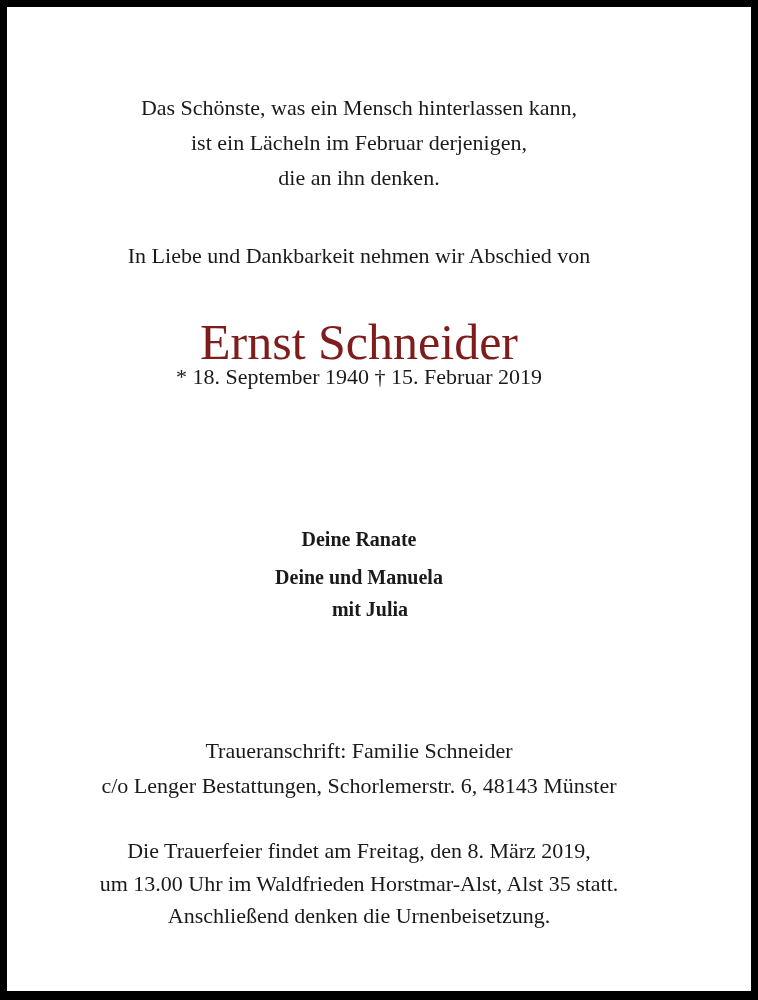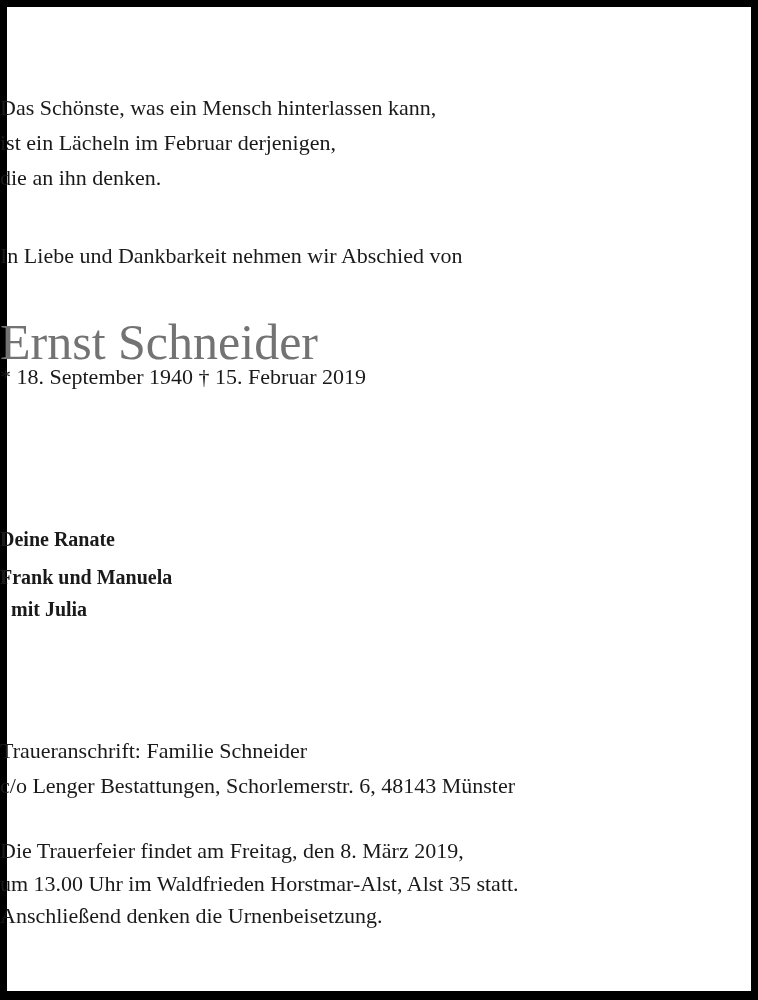--- a/index.html
+++ b/index.html
@@ -9,46 +9,46 @@
       width: 758px; height: 1000px;
       box-sizing: border-box;
       border-top: 7px solid #000;
       border-left: 7px solid #000;
       border-right: 7px solid #000;
       border-bottom: 9px solid #000;
       background: #fff;
     }
     .line {
       position: absolute; left: 0; width: 718px;
-      text-align: left;
+      text-align: center;
       font-family: "Liberation Serif", "DejaVu Serif", serif;
       color: #1a1a1a;
       white-space: nowrap;
     }
     .reg { font-size: 22px; }
-    .name { font-size: 50px; color: #737373; }
+    .name { font-size: 50px; color: #7f1d1d; }
     .dates { font-size: 22px; }
     .bold { font-size: 20px; font-weight: bold; }
   </style>
 </head>
 <body>
 
 <div class="frame"></div>
 
 <div class="line reg" style="top:95px;">Das Schönste, was ein Mensch hinterlassen kann,</div>
 <div class="line reg" style="top:130px;">ist ein Lächeln im Februar derjenigen,</div>
 <div class="line reg" style="top:165px;">die an ihn denken.</div>
 
 <div class="line reg" style="top:243px;">In Liebe und Dankbarkeit nehmen wir Abschied von</div>
 
 <div class="line name" style="top:313px;">Ernst Schneider</div>
 <div class="line dates" style="top:364px;">* 18. September 1940  † 15. Februar 2019</div>
 
 <div class="line bold" style="top:528px;">Deine Ranate</div>
-<div class="line bold" style="top:566px;">Frank und Manuela</div>
+<div class="line bold" style="top:566px;">Deine und Manuela</div>
 <div class="line bold" style="top:598px;padding-left:11px;">mit Julia</div>
 
 <div class="line reg" style="top:738px;font-family:Liberation Serif, serif;">Traueranschrift: Familie Schneider</div>
 <div class="line reg" style="top:773px;">c/o Lenger Bestattungen, Schorlemerstr. 6, 48143 Münster</div>
 
 <div class="line reg" style="top:838px;">Die Trauerfeier findet am Freitag, den 8. März 2019,</div>
 <div class="line reg" style="top:871px;">um 13.00 Uhr im Waldfrieden Horstmar-Alst, Alst 35 statt.</div>
 <div class="line reg" style="top:903px;">Anschließend denken die Urnenbeisetzung.</div>
 
 </body></html>

